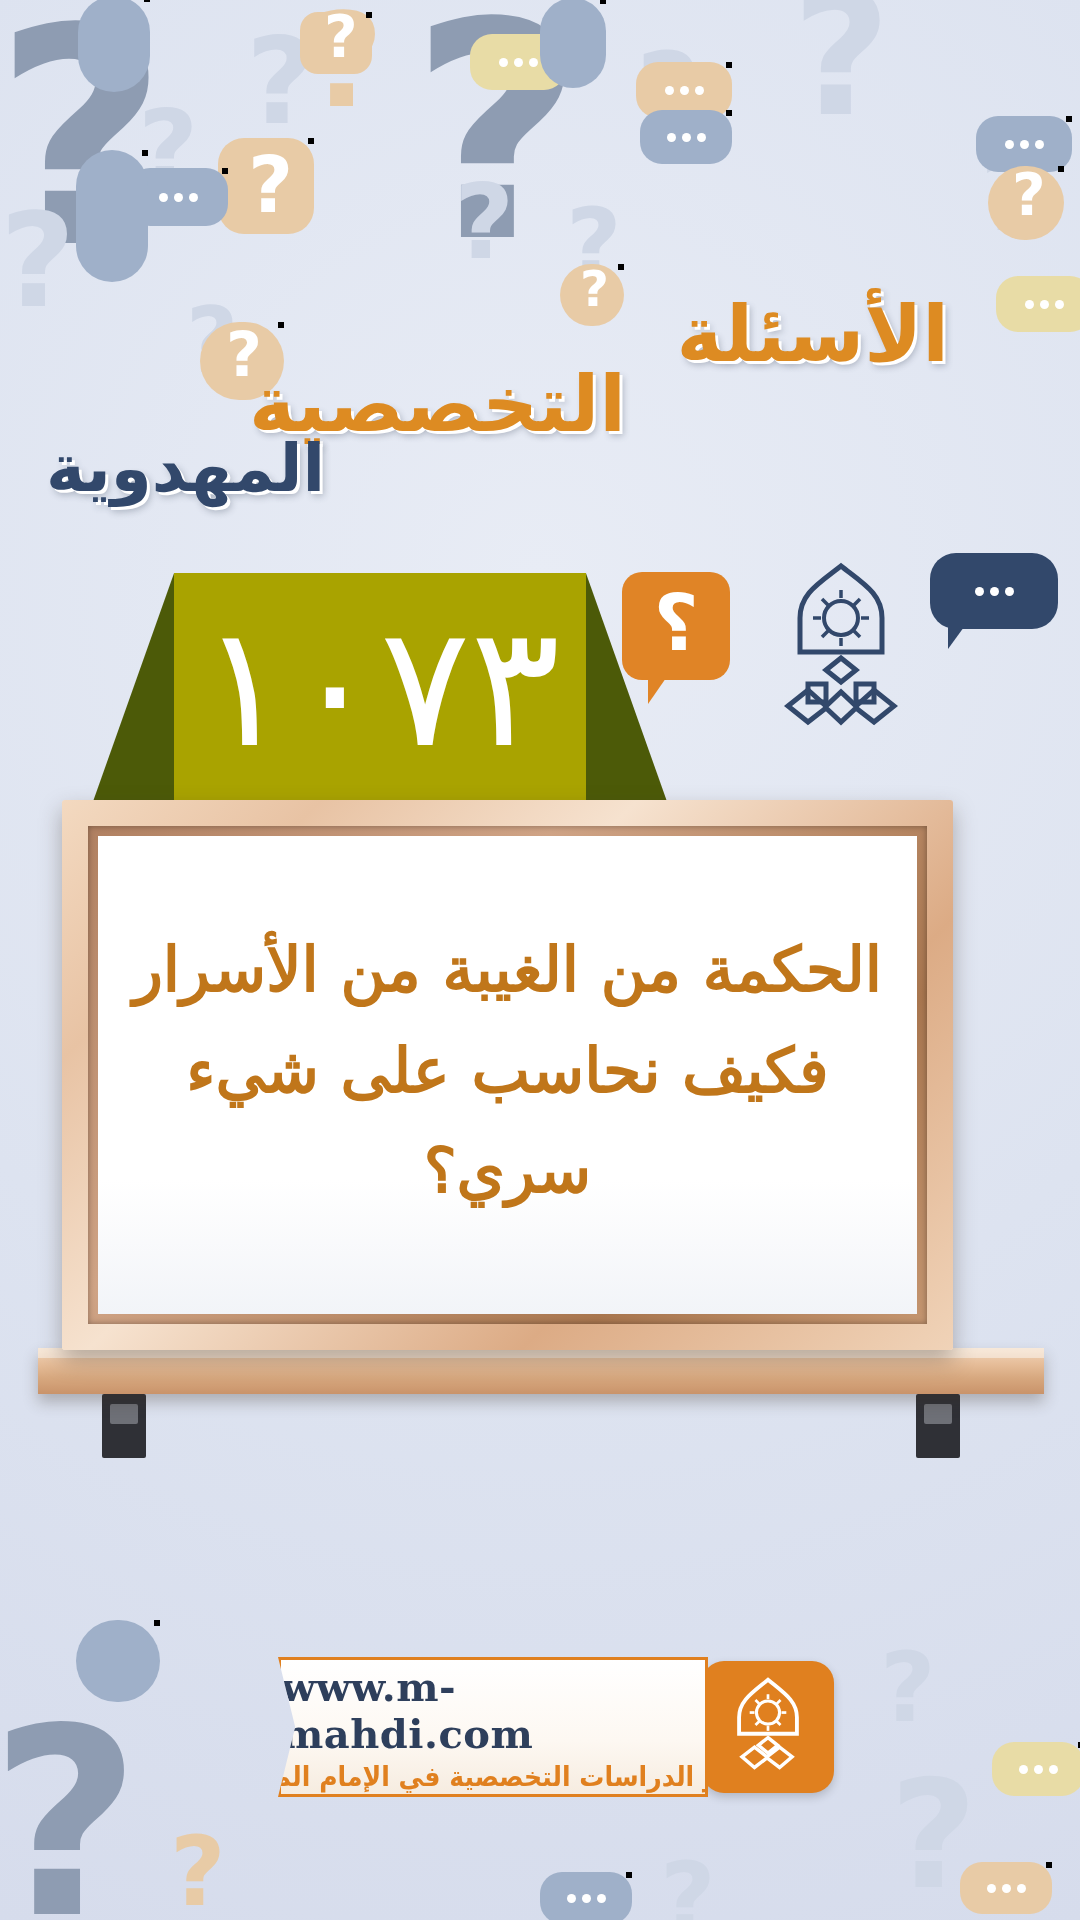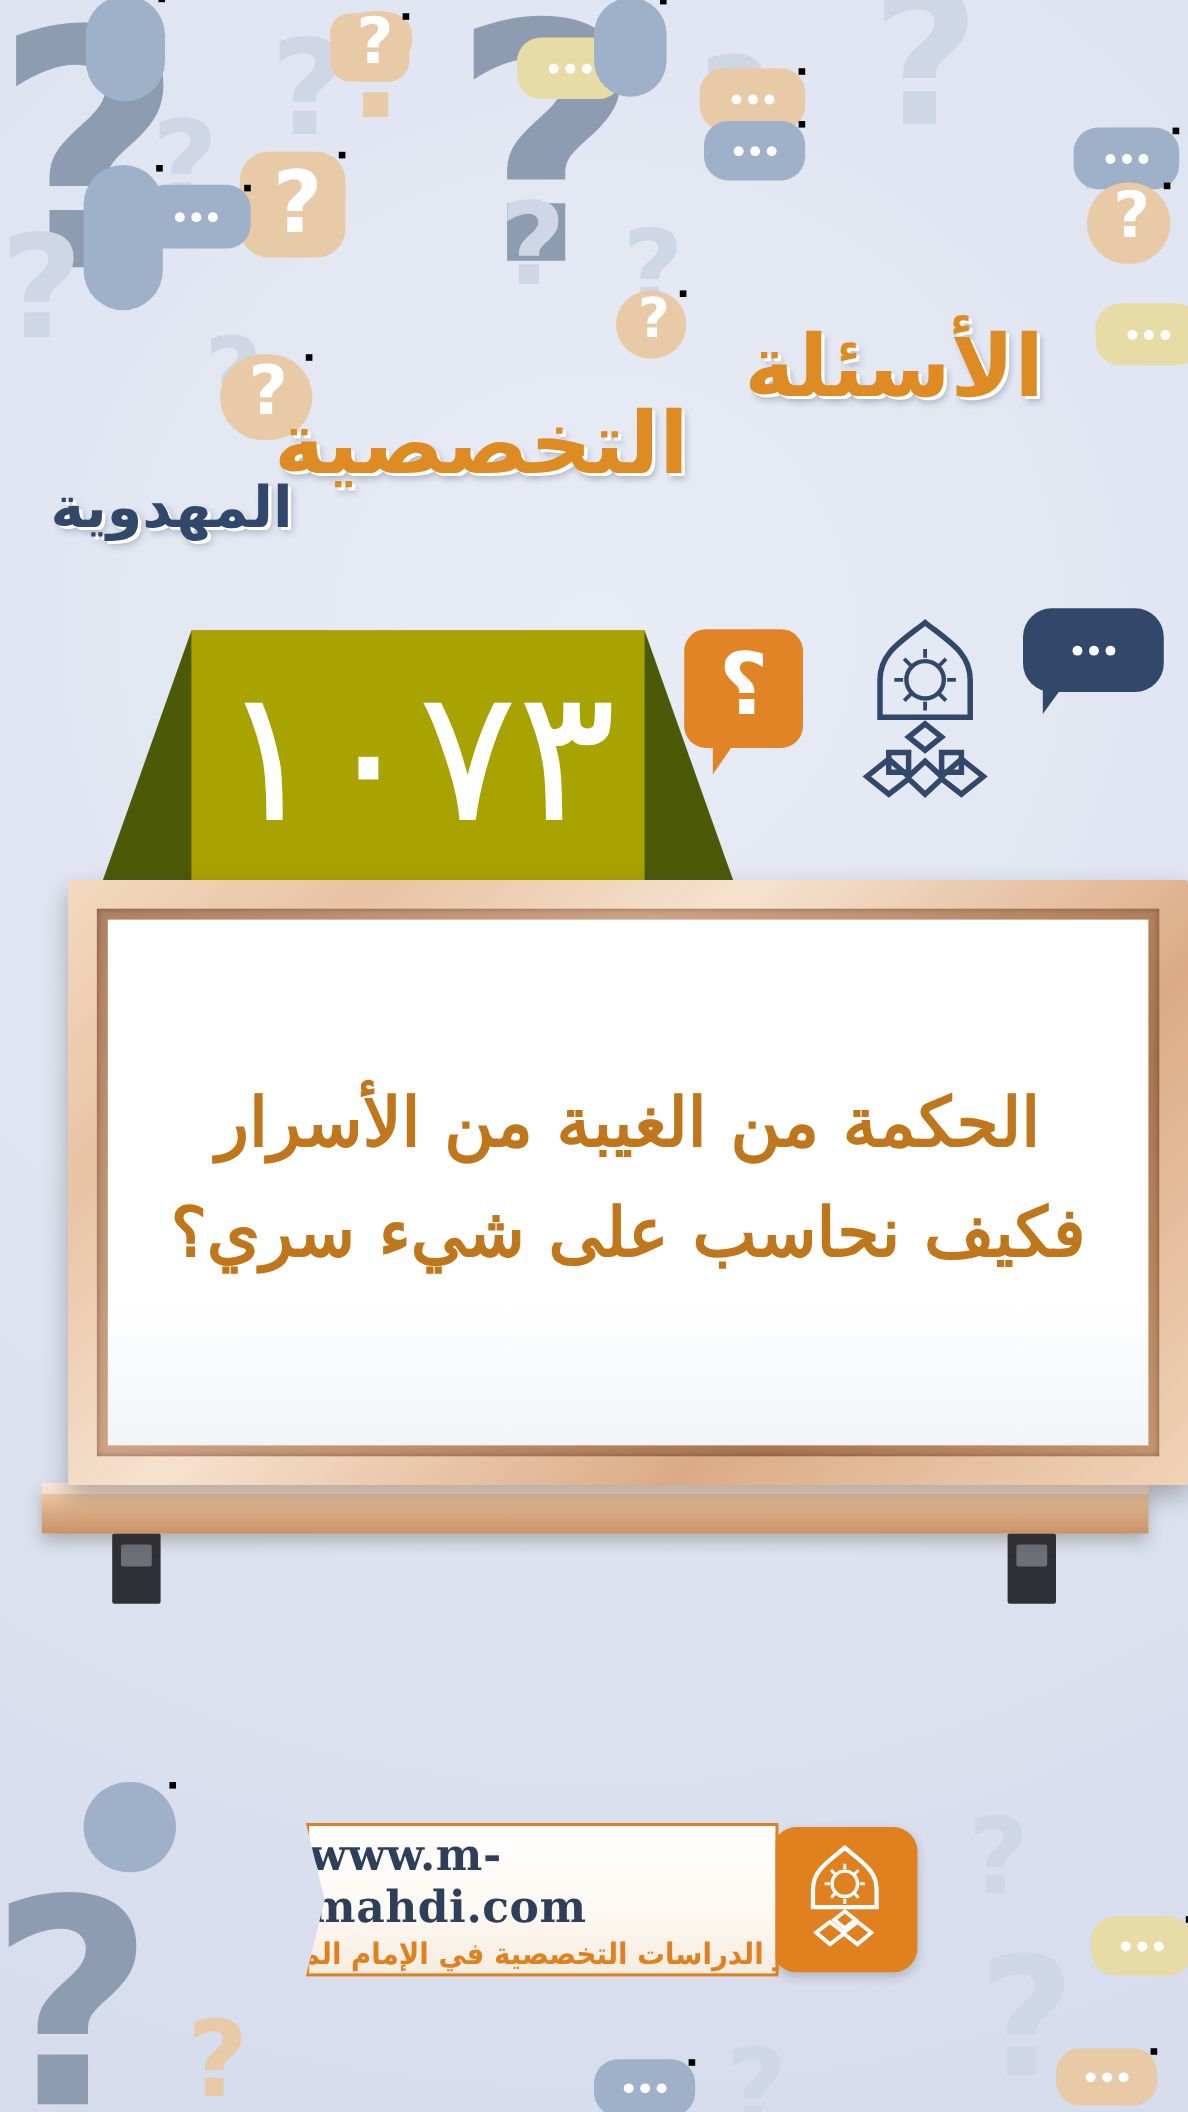--- a/index.html
+++ b/index.html
@@ -77,21 +77,21 @@
     text-shadow: 3px 3px 0 #fff, 4px 5px 6px rgba(60,70,90,.30);
     margin-bottom:-6px;
   }
   #title .l2{
     font-size:78px; color:#dd8b22;
     text-align:center; padding-right:120px;
     text-shadow: 3px 3px 0 #fff, 4px 5px 6px rgba(60,70,90,.30);
     margin-bottom:-6px;
   }
   #title .l3{
-    font-size:52px; color:#32486b;
+    font-size:66px; color:#32486b;
     text-align:left; padding-left:18px;
     text-shadow: 3px 3px 0 #fff, 4px 5px 7px rgba(60,70,90,.32);
   }
 
   
   #plaque{
     position:absolute; left:90px; top:573px;
     width:580px; height:237px; z-index:5;
   }
   #plaque .side{
@@ -136,21 +136,21 @@
     position:absolute; left:930px; top:553px; width:128px; height:76px;
     background:#32486b; border-radius:26px; z-index:6;
   }
   #navybubble:after{
     content:""; position:absolute; bottom:-20px; left:18px;
     width:0;height:0;border-style:solid;
     border-width:22px 16px 0 0; border-color:#32486b transparent transparent transparent;
   }
 
   
-  #frameWrap{ position:absolute; left:62px; top:800px; width:1018px; height:550px; z-index:8; }
+  #frameWrap{ position:absolute; left:62px; top:800px; width:891px; height:550px; z-index:8; }
   #frame{
     position:absolute; inset:0;
     background:linear-gradient(135deg,#f3d9c0 0%, #e8c3a4 18%, #f6e2cf 40%, #dcab85 70%, #f0d3b8 100%);
     border-radius:3px;
     box-shadow:0 10px 22px rgba(60,50,40,.35);
     padding:26px;
   }
   #frameInner{
     position:absolute; inset:26px;
     background:linear-gradient(135deg,#b08061,#cfa385 35%,#a8764f 75%,#c49570);

